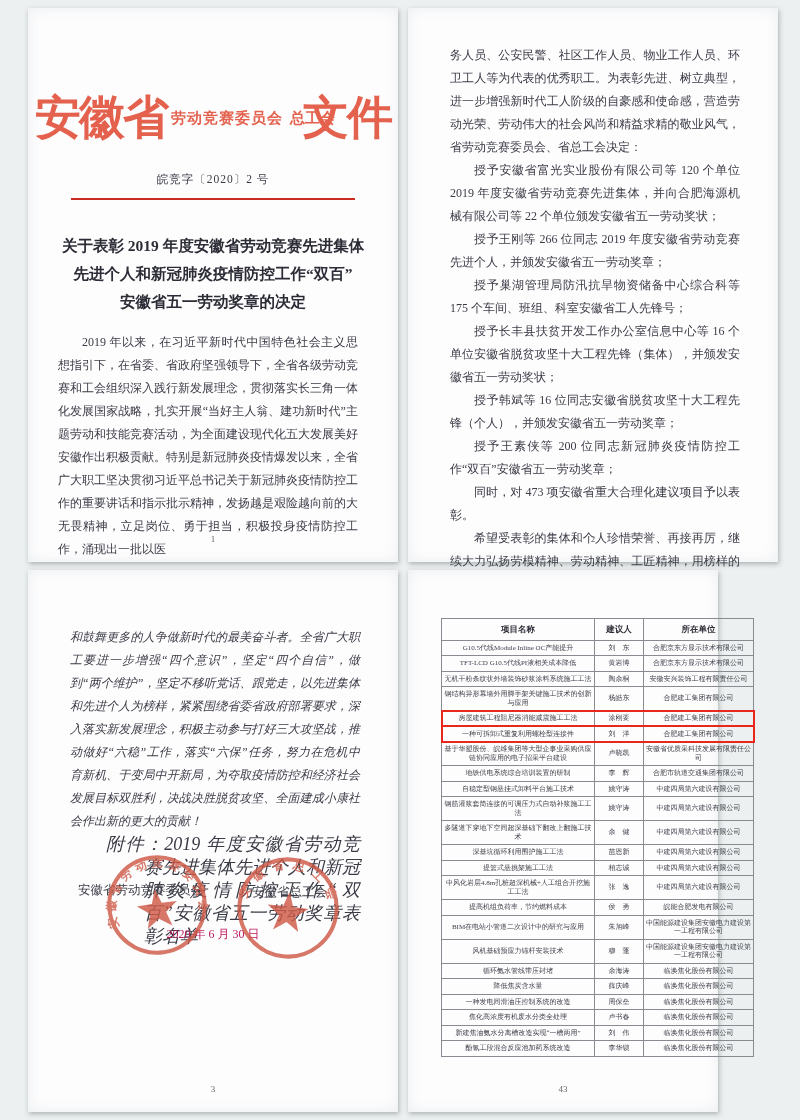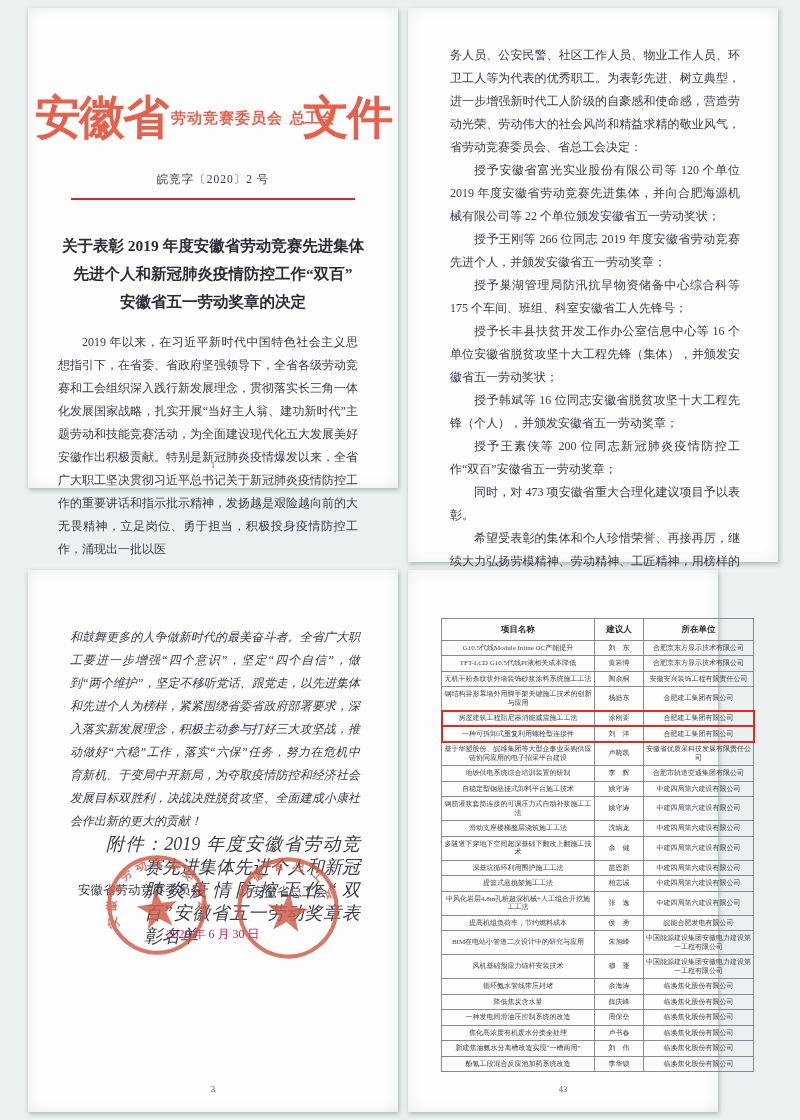--- a/index.html
+++ b/index.html
@@ -9,21 +9,21 @@
     font-family:"Liberation Serif", serif;
     position:relative;
     overflow:hidden;
   }
   .canvas{position:absolute;inset:0;}
   .page{
     position:absolute;
     background:#fdfdfe;
     box-shadow:1px 2px 5px rgba(90,100,100,.45), inset 0 0 14px rgba(140,155,155,.16);
   }
-  #page-1{left:28px;top:8px;width:370px;height:480px;}
+  #page-1{left:28px;top:8px;width:370px;height:554px;}
   #page-2{left:408px;top:8px;width:370px;height:554px;}
   #page-3{left:28px;top:570px;width:370px;height:542px;}
   #page-4{left:408px;top:570px;width:310px;height:542px;}
 
   
   .letterhead{
     margin-top:86px;
     display:flex;justify-content:center;align-items:center;
     color:#e4614d;
     user-select:none;
@@ -215,25 +215,20 @@
             <td>自稳定型钢悬挂式卸料平台施工技术</td>
             <td>姚守涛</td>
             <td>中建四局第六建设有限公司</td>
           </tr>
           <tr>
             <td>钢筋灌浆套筒连接的可调压力式自动补浆施工工法</td>
             <td>姚守涛</td>
             <td>中建四局第六建设有限公司</td>
           </tr>
           <tr>
-            <td>滑动支座楼梯整层浇筑施工工法</td>
-            <td>沈炳龙</td>
-            <td>中建四局第六建设有限公司</td>
-          </tr>
-          <tr>
             <td>多隧道下穿地下空间超深基础下翻改上翻施工技术</td>
             <td>余　健</td>
             <td>中建四局第六建设有限公司</td>
           </tr>
           <tr>
             <td>深基坑循环利用围护施工工法</td>
             <td>苗恩新</td>
             <td>中建四局第六建设有限公司</td>
           </tr>
           <tr>

